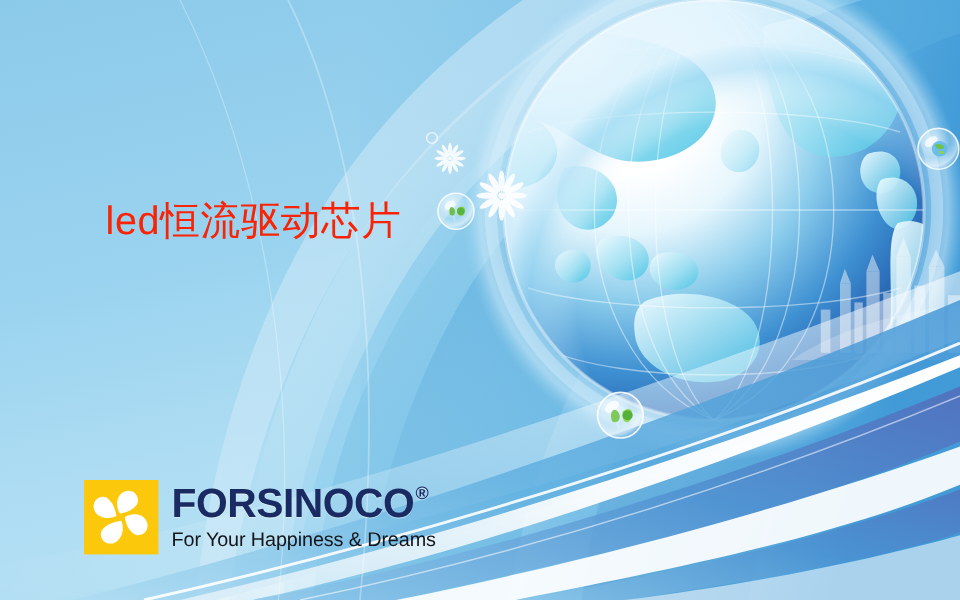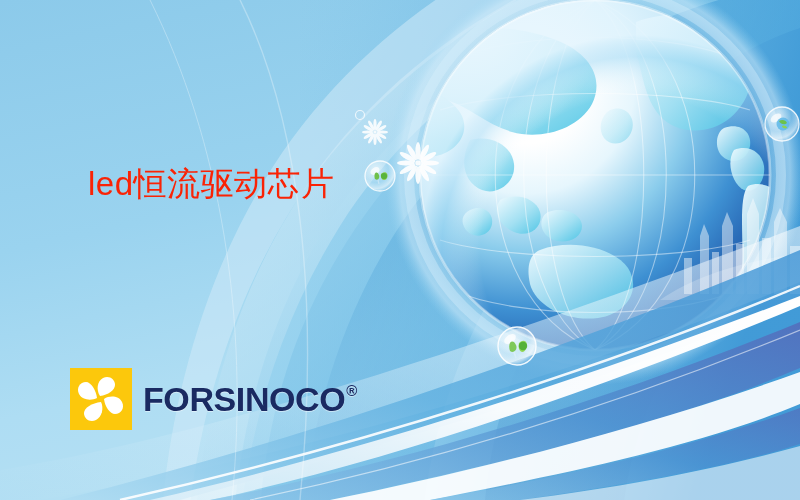--- a/index.html
+++ b/index.html
@@ -37,21 +37,21 @@
     white-space: nowrap;
     letter-spacing: 0.5px;
   }
   .headline .line1 { display: block; }
   .headline .line2 { display: block; margin-left: 14px; }
 
   
   .logo {
     position: absolute;
     left: 70px;
-    top: 368px;
+    top: 400px;
     z-index: 40;
     display: flex;
     align-items: flex-end;
   }
   .logo-mark {
     width: 62px;
     height: 62px;
     background: #FCC80C;
     flex: none;
     position: relative;
@@ -405,16 +405,17 @@
           <path d="M31,34 C34,40 32,49 26,52 C20,55 14,51 14,45 C14,40 22,35 31,34 Z"></path>
           <path d="M27,30 C21,33 12,32 9,26 C6,20 10,14 16,14 C21,14 26,22 27,30 Z"></path>
         </g>
       </svg>
     </div>
     <div class="logo-words">
       <div class="logo-name">
         <span>FORSINOCO</span>
         <span class="logo-reg">®</span>
       </div>
+      <div class="logo-tagline">For Your Happiness &amp; Dreams</div>
     </div>
   </div>
 
 </div>
 
 </body></html>

